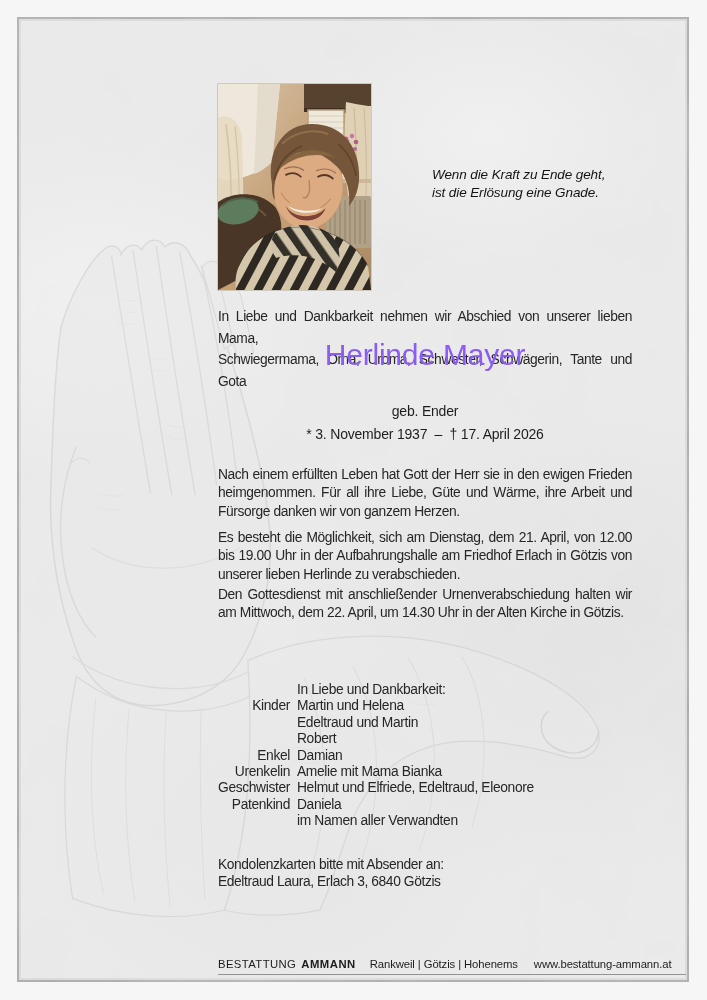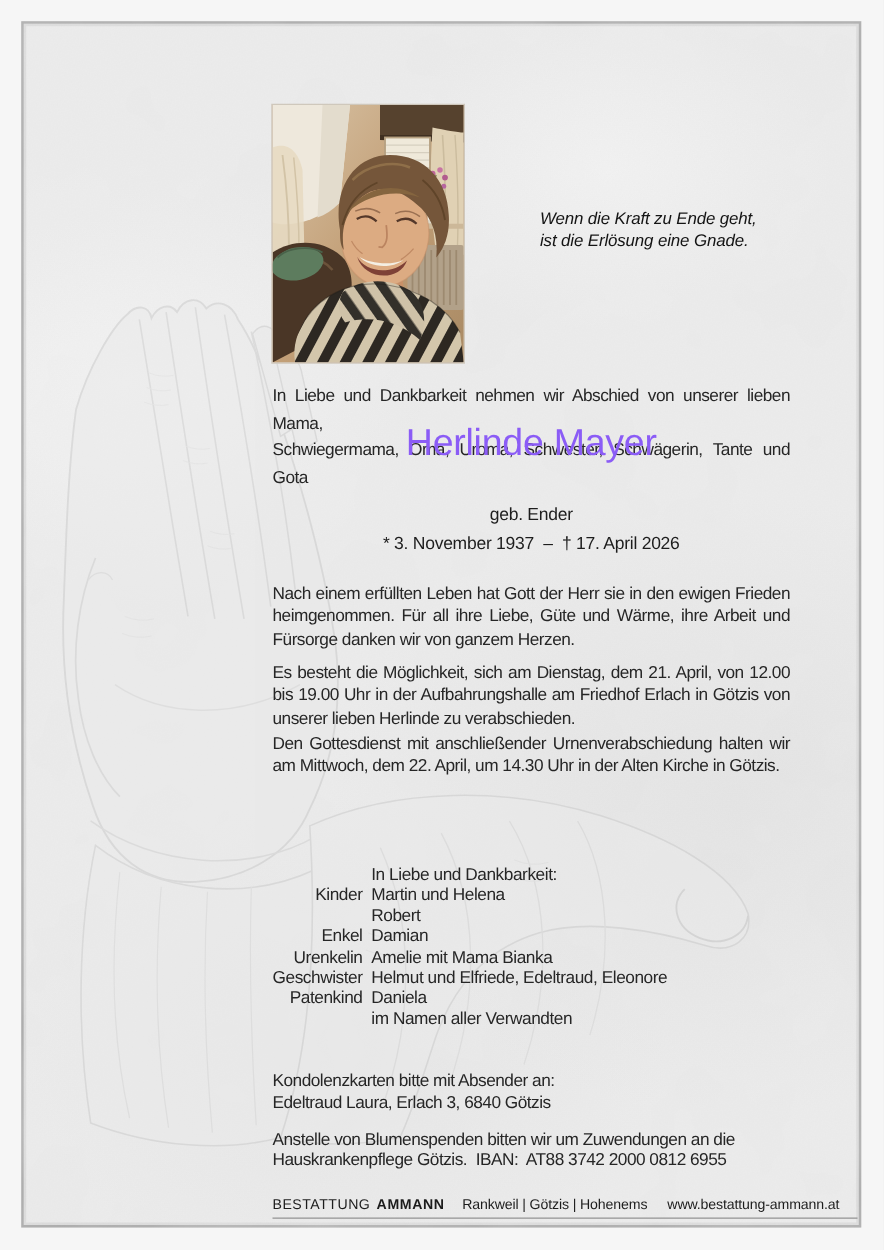--- a/index.html
+++ b/index.html
@@ -51,21 +51,21 @@
 
   .name{
     top:336px;text-align:center;font-size:30px;font-weight:400;
     letter-spacing:-0.2px;color:#8b5cf6;line-height:37px;
   }
   .maiden{top:403px;text-align:center;font-size:14px;letter-spacing:-0.2px;color:#1d1d1d;}
   .dates{top:426px;text-align:center;font-size:14px;letter-spacing:-0.2px;color:#1d1d1d;}
 
   .placedate{top:641px;font-size:13.8px;letter-spacing:-0.4px;color:#262626;white-space:nowrap;}
 
-  .family{top:682px;margin-top:10px;}
+  .family{top:682px;}
   .frow{display:flex;line-height:16.4px;font-size:13.8px;letter-spacing:-0.35px;color:#262626;}
   .flabel{width:72px;flex:0 0 72px;text-align:right;white-space:nowrap;}
   .fvalue{margin-left:7px;white-space:nowrap;}
 
   .cond{top:857px;line-height:16.8px;}
   .dona{top:904px;line-height:16.4px;}
 
   .footer{
     position:absolute;left:218px;top:958px;width:468px;
     border-bottom:1px solid #939393;padding-bottom:4px;
@@ -271,20 +271,24 @@
       <div class="frow">
         <span class="flabel"></span>
         <span class="fvalue">In Liebe und Dankbarkeit:</span>
       </div>
       <div class="frow">
         <span class="flabel">Kinder</span>
         <span class="fvalue">Martin und Helena</span>
       </div>
       <div class="frow">
         <span class="flabel"></span>
+        <span class="fvalue">Edeltraud und Martin</span>
+      </div>
+      <div class="frow">
+        <span class="flabel"></span>
         <span class="fvalue">Robert</span>
       </div>
       <div class="frow">
         <span class="flabel">Enkel</span>
         <span class="fvalue">Damian</span>
       </div>
       <div class="frow">
         <span class="flabel">Urenkelin</span>
         <span class="fvalue">Amelie mit Mama Bianka</span>
       </div>
@@ -300,24 +304,20 @@
         <span class="flabel"></span>
         <span class="fvalue">im Namen aller Verwandten</span>
       </div>
     </div>
 
     <div class="col cond">
       <div class="line ll">Kondolenzkarten bitte mit Absender an:</div>
       <div class="line ll">Edeltraud Laura, Erlach 3, 6840 Götzis</div>
     </div>
 
-    <div class="col dona">
-      <div class="line ll">Anstelle von Blumenspenden bitten wir um Zuwendungen an die</div>
-      <div class="line ll">Hauskrankenpflege Götzis.&nbsp; IBAN:&nbsp; AT88 3742 2000 0812 6955</div>
-    </div>
 
     <div class="footer">
       <span class="brandp">BESTATTUNG</span>
       <span class="brandn">AMMANN</span>
       <span class="locs">Rankweil | Götzis | Hohenems</span>
       <span class="web">www.bestattung-ammann.at</span>
     </div>
   </div>
 </div>
 

